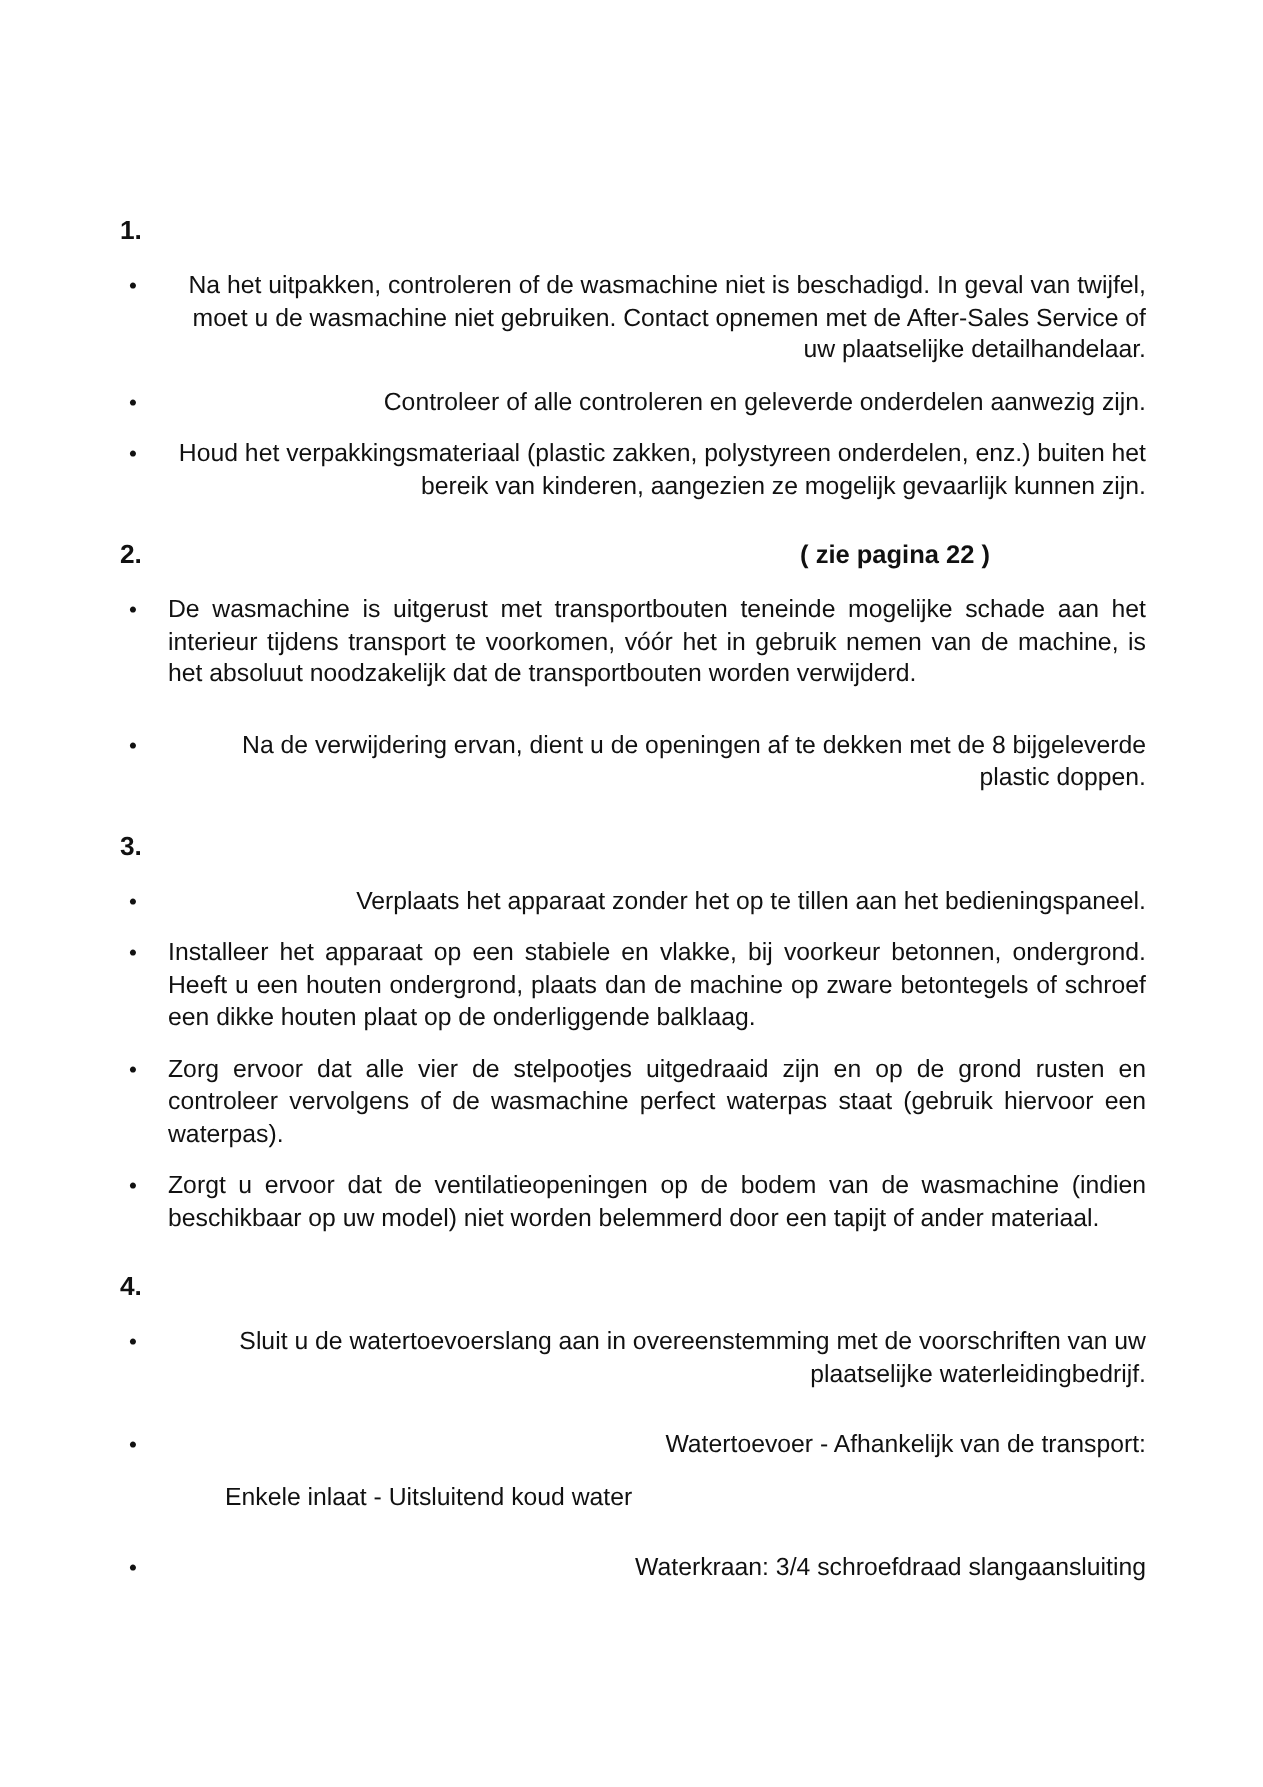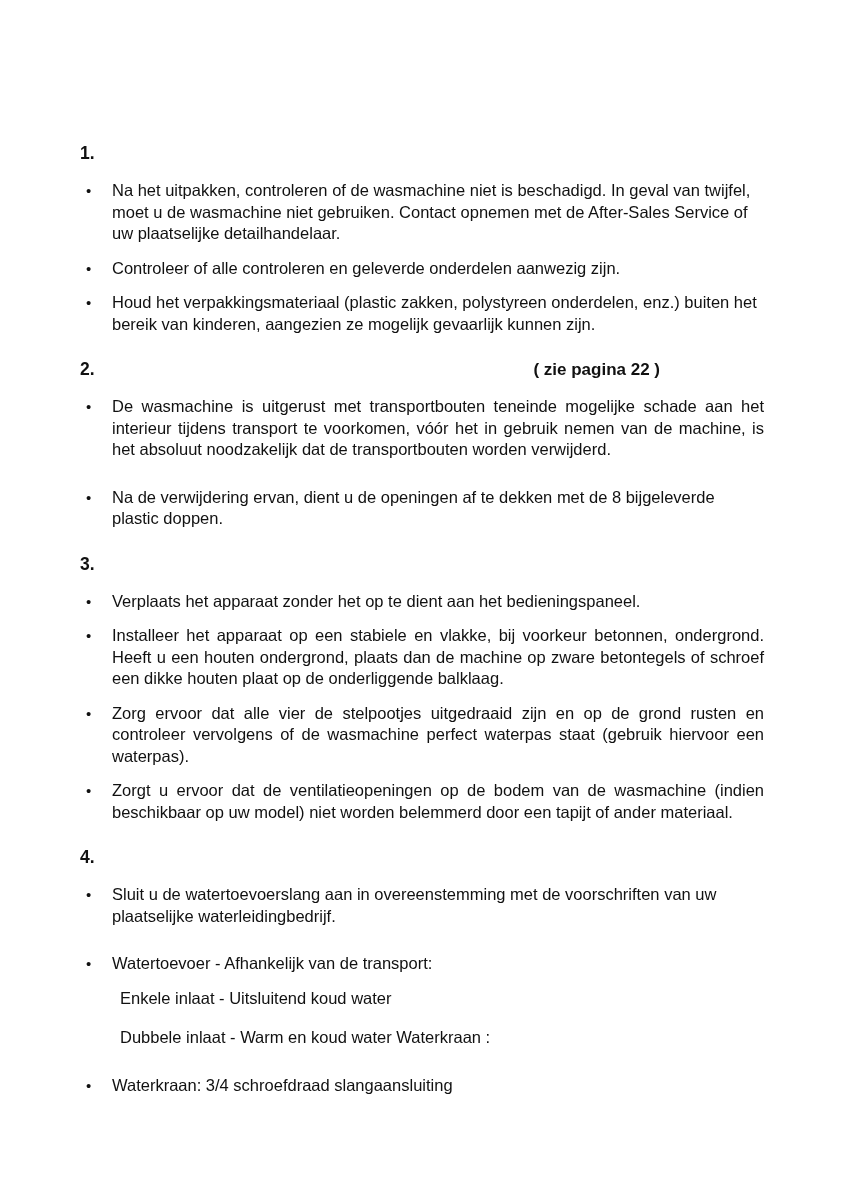--- a/index.html
+++ b/index.html
@@ -51,26 +51,27 @@
     padding-left: 6px;
     box-sizing: border-box;
     font-size: 15px;
     line-height: 21.5px;
   }
   .btext {
     flex: 1;
     margin: 0;
     font-size: 16.5px;
     line-height: 21.5px;
+    text-align: right;
   }
   .btext.justify {
     text-align: justify;
   }
   .sub-item {
-    margin: 4px 0 18px 40px;
+    margin: 4px 0 18px 70px;
     font-size: 16.5px;
     line-height: 21.5px;
   }
 </style>
 </head>
 <body>
 
 <div class="page">
 
   <div class="section-head first">
@@ -103,21 +104,21 @@
     <span class="marker">•</span>
     <p class="btext">Na de verwijdering ervan, dient u de openingen af te dekken met de 8 bijgeleverde plastic doppen.</p>
   </div>
 
   <div class="section-head">
     <span>3.</span>
   </div>
 
   <div class="bullet-item">
     <span class="marker">•</span>
-    <p class="btext">Verplaats het apparaat zonder het op te dient aan het bedieningspaneel.</p>
+    <p class="btext">Verplaats het apparaat zonder het op te tillen aan het bedieningspaneel.</p>
   </div>
   <div class="bullet-item">
     <span class="marker">•</span>
     <p class="btext justify">Installeer het apparaat op een stabiele en vlakke, bij voorkeur betonnen, ondergrond. Heeft u een houten ondergrond, plaats dan de machine op zware betontegels of schroef een dikke houten plaat op de onderliggende balklaag.</p>
   </div>
   <div class="bullet-item">
     <span class="marker">•</span>
     <p class="btext justify">Zorg ervoor dat alle vier de stelpootjes uitgedraaid zijn en op de grond rusten en controleer vervolgens of de wasmachine perfect waterpas staat (gebruik hiervoor een waterpas).</p>
   </div>
   <div class="bullet-item">
@@ -132,20 +133,19 @@
   <div class="bullet-item">
     <span class="marker">•</span>
     <p class="btext">Sluit u de watertoevoerslang aan in overeenstemming met de voorschriften van uw plaatselijke waterleidingbedrijf.</p>
   </div>
   <div class="bullet-item gap-lg">
     <span class="marker">•</span>
     <p class="btext">Watertoevoer - Afhankelijk van de transport:</p>
   </div>
 
   <div class="sub-item">Enkele inlaat - Uitsluitend koud water</div>
-  <div class="sub-item">Dubbele inlaat - Warm en koud water Waterkraan :</div>
 
   <div class="bullet-item gap-lg">
     <span class="marker">•</span>
     <p class="btext">Waterkraan: 3/4 schroefdraad slangaansluiting</p>
   </div>
 
 </div>
 
 </body></html>

